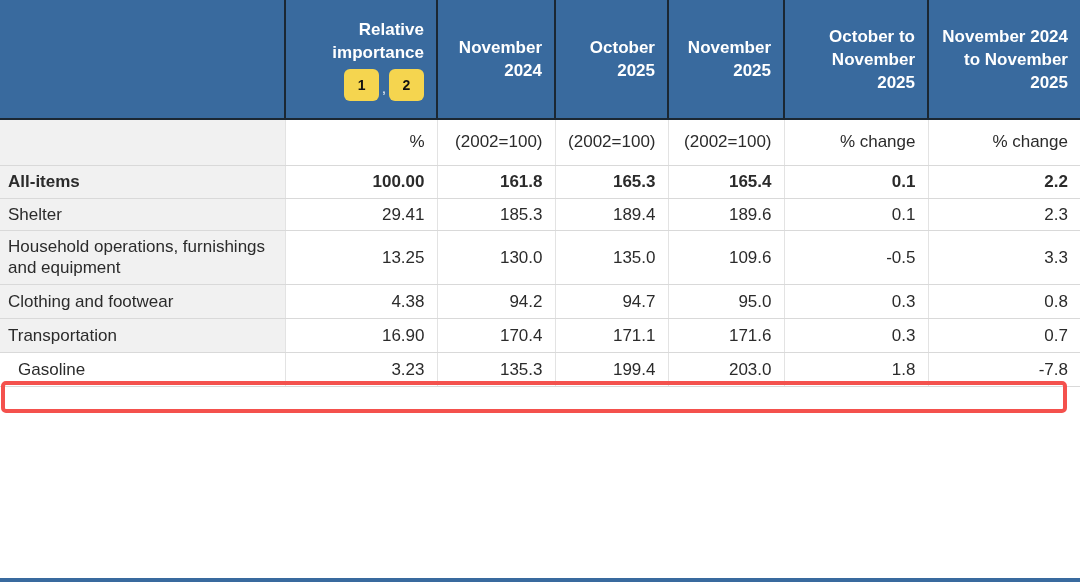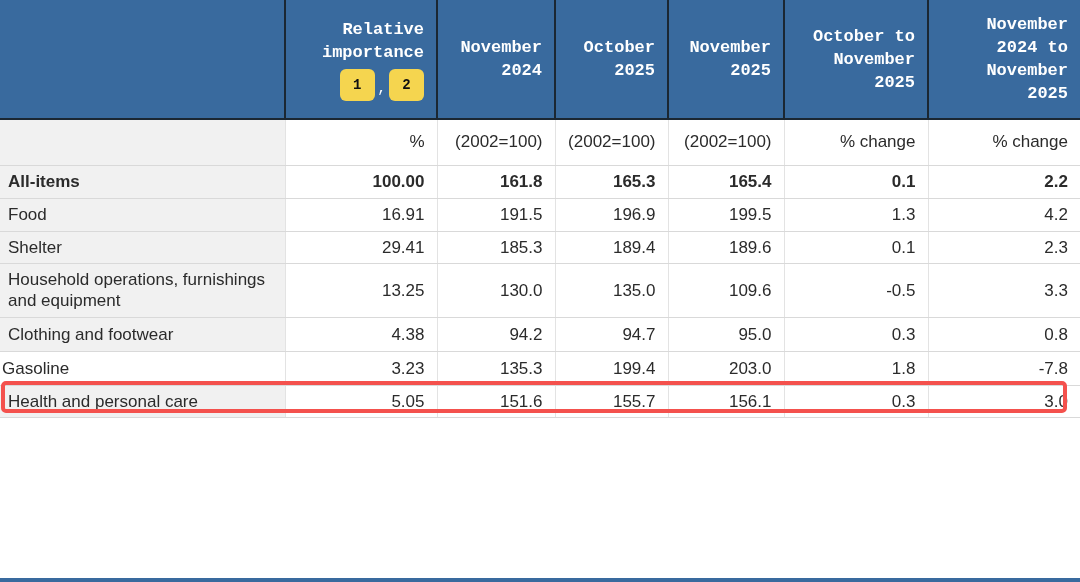--- a/index.html
+++ b/index.html
@@ -12,21 +12,21 @@
     font-family: "Liberation Sans", "DejaVu Sans", sans-serif;
     color: #2b2b2b;
     background: #ffffff;
   }
   table.cpi {
     border-collapse: collapse;
     table-layout: fixed;
     width: 1080px;
   }
   
-  tr.head { height: 119px; font-family: Liberation Mono, monospace; }
+  tr.head { height: 119px; }
   tr.head th {
     background: #396a9e;
     color: #ffffff;
     font-weight: 700;
     font-size: 17px;
     line-height: 23px;
     text-align: right;
     vertical-align: middle;
     padding: 8px 12px;
     border-left: 2px solid #1b2733;
@@ -88,21 +88,21 @@
     padding: 5px 8px;
     border-left: none;
   }
   tr.bold td { font-weight: 700; }
   tr.rh33 { height: 33px; margin-left: 47px; }
   tr.rh32 { height: 32px; }
   tr.rh34 { height: 34px; margin-left: 48px; }
   tr.rh54 { height: 54px; margin-left: 32px; }
   tr.rh71 { height: 71px; }
   tr.hl td { background: #ffffff; }
-  tr.hl td.stub { background: #ffffff; padding-left: 2px; }
+  tr.hl td.stub { background: #ffffff; padding-left: 18px; }
   
   .highlight-box {
     position: absolute;
     left: 1px;
     top: 381px;
     width: 1066px;
     height: 32px;
     border: 4px solid #f4514d;
     border-radius: 5px;
     pointer-events: none;
@@ -161,29 +161,20 @@
     <tbody>
       <tr class="rh33 bold">
         <td class="stub">All-items</td>
         <td>100.00</td>
         <td>161.8</td>
         <td>165.3</td>
         <td>165.4</td>
         <td>0.1</td>
         <td>2.2</td>
       </tr>
-      <tr class="rh33">
-        <td class="stub">Food</td>
-        <td>16.91</td>
-        <td>191.5</td>
-        <td>196.9</td>
-        <td>199.5</td>
-        <td>1.3</td>
-        <td>4.2</td>
-      </tr>
       <tr class="rh32">
         <td class="stub">Shelter</td>
         <td>29.41</td>
         <td>185.3</td>
         <td>189.4</td>
         <td>189.6</td>
         <td>0.1</td>
         <td>2.3</td>
       </tr>
       <tr class="rh54">
@@ -197,36 +188,36 @@
       </tr>
       <tr class="rh34">
         <td class="stub">Clothing and footwear</td>
         <td>4.38</td>
         <td>94.2</td>
         <td>94.7</td>
         <td>95.0</td>
         <td>0.3</td>
         <td>0.8</td>
       </tr>
+      <tr class="rh34">
+        <td class="stub">Transportation</td>
+        <td>16.90</td>
+        <td>170.4</td>
+        <td>171.1</td>
+        <td>171.6</td>
+        <td>0.3</td>
+        <td>0.7</td>
+      </tr>
       <tr class="rh34 hl">
         <td class="stub">Gasoline</td>
         <td>3.23</td>
         <td>135.3</td>
         <td>199.4</td>
         <td>203.0</td>
         <td>1.8</td>
         <td>-7.8</td>
       </tr>
-      <tr class="rh32">
-        <td class="stub">Health and personal care</td>
-        <td>5.05</td>
-        <td>151.6</td>
-        <td>155.7</td>
-        <td>156.1</td>
-        <td>0.3</td>
-        <td>3.0</td>
-      </tr>
     </tbody>
   </table>
 
   <div class="bottom-strip"></div>
   <div class="highlight-box"></div>
 </div>
 
 </body></html>

